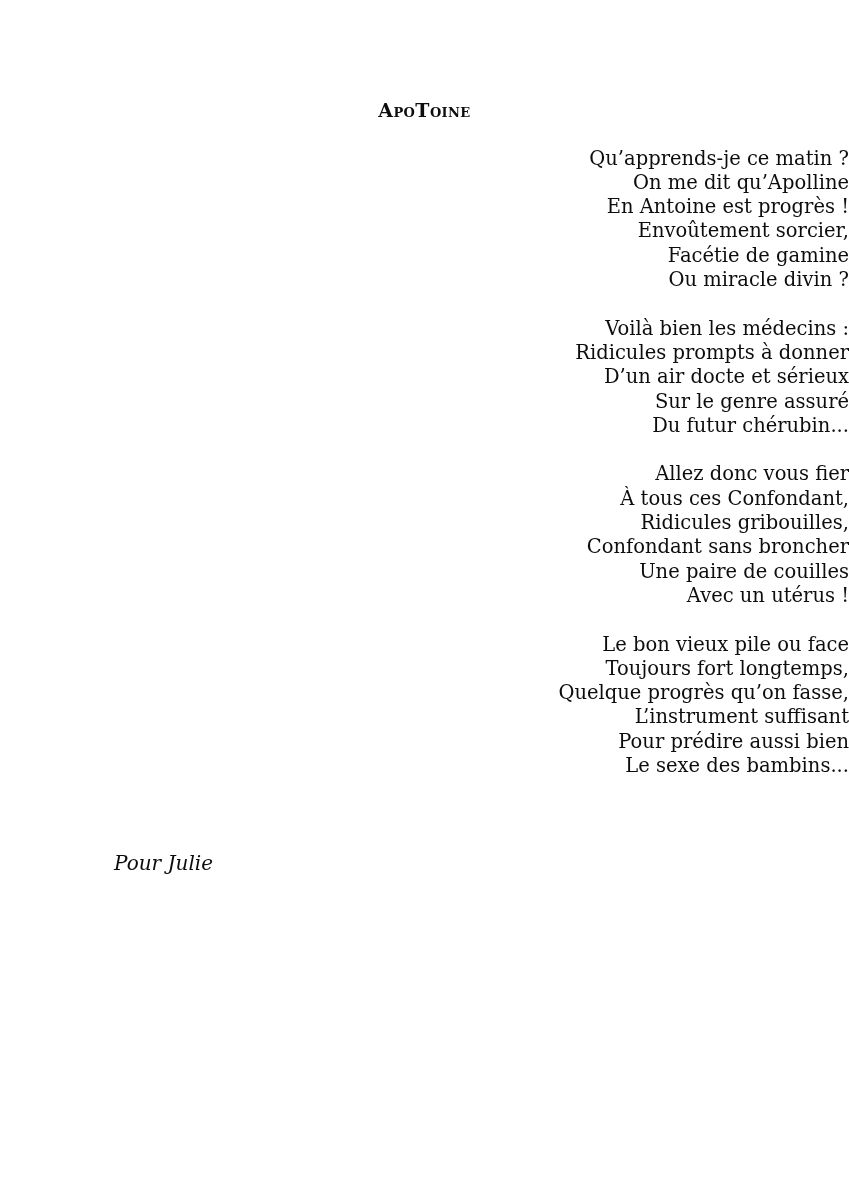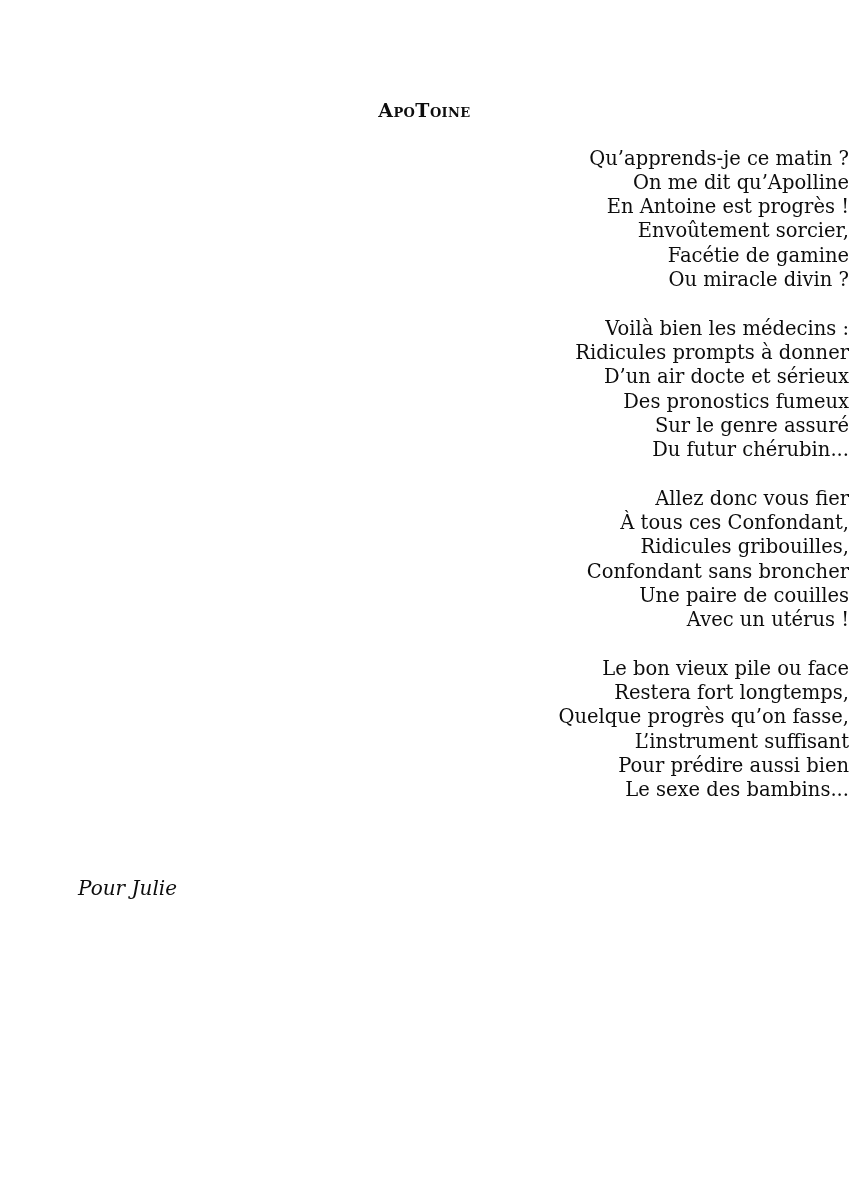--- a/index.html
+++ b/index.html
@@ -33,21 +33,21 @@
   }
   .stanza {
     margin: 0 0 24.3px 0;
     text-align: right;
   }
   .line {
     white-space: pre;
   }
   .dedication {
     margin-top: 73px;
-    padding-left: 78px;
+    padding-left: 114px;
     text-align: left;
     font-style: italic;
     font-size: 20px;
     line-height: 24.3px;
   }
 </style>
 </head>
 <body>
 
 <div class="page">
@@ -61,37 +61,36 @@
       <div class="line">En Antoine est progrès !</div>
       <div class="line">Envoûtement sorcier,</div>
       <div class="line">Facétie de gamine</div>
       <div class="line">Ou miracle divin ?</div>
     </div>
 
     <div class="stanza">
       <div class="line">Voilà bien les médecins :</div>
       <div class="line">Ridicules prompts à donner</div>
       <div class="line">D’un air docte et sérieux</div>
-      <div class="line">Des pronostics fumeux</div>
       <div class="line">Sur le genre assuré</div>
       <div class="line">Du futur chérubin...</div>
     </div>
 
     <div class="stanza">
       <div class="line">Allez donc vous fier</div>
       <div class="line">À tous ces Confondant,</div>
       <div class="line">Ridicules gribouilles,</div>
       <div class="line">Confondant sans broncher</div>
       <div class="line">Une paire de couilles</div>
       <div class="line">Avec un utérus !</div>
     </div>
 
     <div class="stanza">
       <div class="line">Le bon vieux pile ou face</div>
-      <div class="line">Restera fort longtemps,</div>
+      <div class="line">Toujours fort longtemps,</div>
       <div class="line">Quelque progrès qu’on fasse,</div>
       <div class="line">L’instrument suffisant</div>
       <div class="line">Pour prédire aussi bien</div>
       <div class="line">Le sexe des bambins...</div>
     </div>
 
     <div class="dedication">Pour Julie</div>
 
   </div>
 </div>

